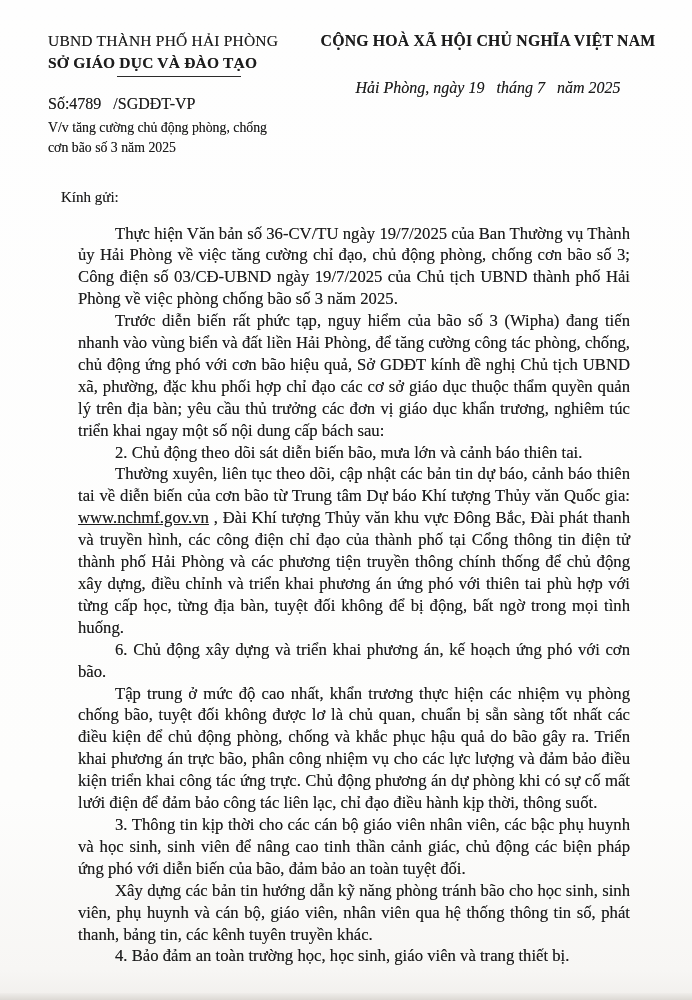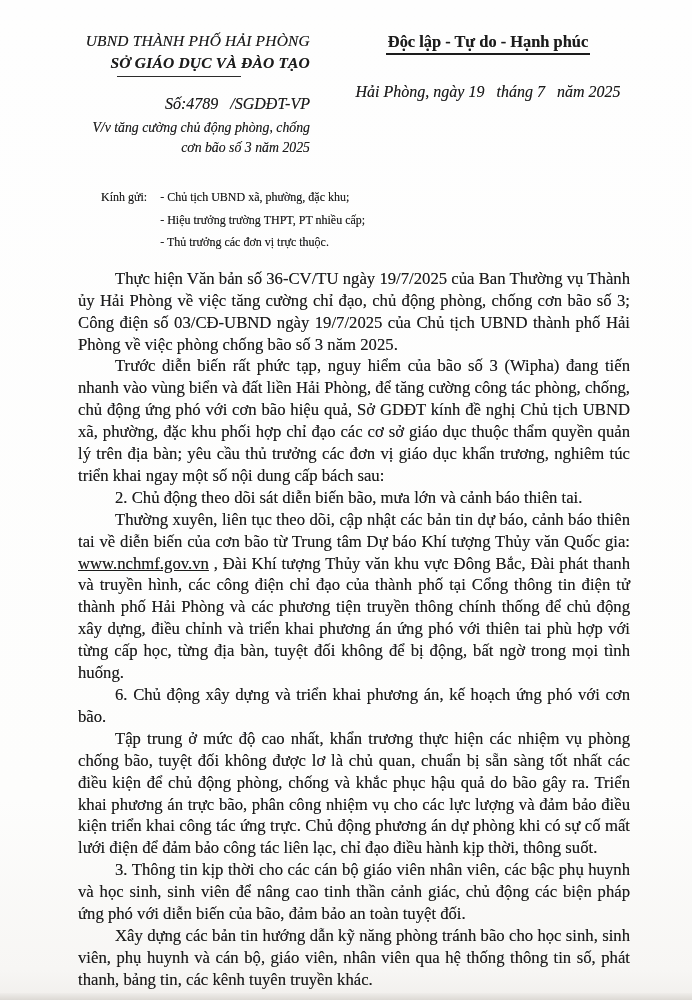--- a/index.html
+++ b/index.html
@@ -10,40 +10,40 @@
     margin: 0 auto;
     overflow: hidden;
     background: linear-gradient(180deg, #fefefe 0%, #fdfdfc 80%, #f7f6f4 97%, #f1efec 100%);
     font-family: "Liberation Serif", "DejaVu Serif", serif;
     color: #1c1c1c;
     text-shadow: 0 0 0.45px rgba(25,25,25,0.55);
   }
 
   
   .header { display: flex; padding: 30px 26px 0 48px; }
-  .h-left  { width: 262px; text-align: right; flex: none; font-style: italic; }
+  .h-left  { width: 262px; text-align: left; flex: none; }
   .h-right { flex: 1; text-align: center; }
 
   .org-parent { font-size: 15.5px; letter-spacing: 0.2px; line-height: 21px; }
   .org-dept   { font-size: 15.5px; font-weight: bold; letter-spacing: 0.2px; line-height: 21px; margin-top: 1px; }
   .org-underline { width: 124px; border-bottom: 1.6px solid #2b2b2b; margin: 3px auto 0; }
   .doc-number { font-size: 16px; margin-top: 17px; white-space: pre-wrap; line-height: 20px; }
   .doc-subject { font-size: 13.8px; margin-top: 4px; line-height: 20px; }
 
   .republic { font-size: 15.8px; font-weight: bold; letter-spacing: 0.2px; line-height: 21px; }
   .motto {
     display: inline-block;
     font-size: 16.4px; font-weight: bold;
     border-bottom: 2px solid #1c1c1c;
     padding: 0 2px 1px; margin-top: 2px; line-height: 20px;
   }
   .dateline { font-style: italic; font-size: 16px; margin-top: 28px; white-space: pre-wrap; }
 
   
-  .recipients { display: flex; margin: 28px 0 0 101px; font-size: 12px; }
+  .recipients { display: flex; margin: 28px 0 0 61px; font-size: 15px; }
   .recipients-label { flex: none; line-height: 22.5px; }
   .recipients-list { margin-left: 13px; }
   .recipient-item { line-height: 22.6px; }
 
   
   .body { margin: 14px 62px 0 78px; font-size: 16.7px; line-height: 21.9px; text-align: justify; }
   .body p { margin: 0; text-indent: 37px; }
   .link { text-decoration: underline; }
 
   
@@ -62,34 +62,27 @@
       <div class="org-parent">UBND THÀNH PHỐ HẢI PHÒNG</div>
       <div class="org-dept">SỞ GIÁO DỤC VÀ ĐÀO TẠO</div>
       <div class="org-underline"></div>
       <div class="doc-number">Số:4789   /SGDĐT-VP</div>
       <div class="doc-subject">
         <div>V/v tăng cường chủ động phòng, chống</div>
         <div>cơn bão số 3 năm 2025</div>
       </div>
     </div>
     <div class="h-right">
-      <div>
-        <span class="motto">Độc lập - Tự do - Hạnh phúc</span>
-      </div>
+      <div class="republic">CỘNG HOÀ XÃ HỘI CHỦ NGHĨA VIỆT NAM</div>
       <div class="dateline">Hải Phòng, ngày 19   tháng 7   năm 2025</div>
     </div>
   </div>
 
   <div class="recipients">
     <div class="recipients-label">Kính gửi:</div>
-    <div class="recipients-list">
-      <div class="recipient-item">- Chủ tịch UBND xã, phường, đặc khu;</div>
-      <div class="recipient-item">- Hiệu trưởng trường THPT, PT nhiều cấp;</div>
-      <div class="recipient-item">- Thủ trưởng các đơn vị trực thuộc.</div>
-    </div>
   </div>
 
   <div class="body">
     <p>Thực hiện Văn bản số 36-CV/TU ngày 19/7/2025 của Ban Thường vụ Thành ủy Hải Phòng về việc tăng cường chỉ đạo, chủ động phòng, chống cơn bão số 3; Công điện số 03/CĐ-UBND ngày 19/7/2025 của Chủ tịch UBND thành phố Hải Phòng về việc phòng chống bão số 3 năm 2025.</p>
     <p>Trước diễn biến rất phức tạp, nguy hiểm của bão số 3 (Wipha) đang tiến nhanh vào vùng biển và đất liền Hải Phòng, để tăng cường công tác phòng, chống, chủ động ứng phó với cơn bão hiệu quả, Sở GDĐT kính đề nghị Chủ tịch UBND xã, phường, đặc khu phối hợp chỉ đạo các cơ sở giáo dục thuộc thẩm quyền quản lý trên địa bàn; yêu cầu thủ trưởng các đơn vị giáo dục khẩn trương, nghiêm túc triển khai ngay một số nội dung cấp bách sau:</p>
     <p>2. Chủ động theo dõi sát diễn biến bão, mưa lớn và cảnh báo thiên tai.</p>
     <p><span>Thường xuyên, liên tục theo dõi, cập nhật các bản tin dự báo, cảnh báo thiên tai về diễn biến của cơn bão từ Trung tâm Dự báo Khí tượng Thủy văn Quốc gia: </span><span class="link">www.nchmf.gov.vn</span><span> , Đài Khí tượng Thủy văn khu vực Đông Bắc, Đài phát thanh và truyền hình, các công điện chỉ đạo của thành phố tại Cổng thông tin điện tử thành phố Hải Phòng và các phương tiện truyền thông chính thống để chủ động xây dựng, điều chỉnh và triển khai phương án ứng phó với thiên tai phù hợp với từng cấp học, từng địa bàn, tuyệt đối không để bị động, bất ngờ trong mọi tình huống.</span></p>
     <p>6. Chủ động xây dựng và triển khai phương án, kế hoạch ứng phó với cơn bão.</p>
     <p>Tập trung ở mức độ cao nhất, khẩn trương thực hiện các nhiệm vụ phòng chống bão, tuyệt đối không được lơ là chủ quan, chuẩn bị sẵn sàng tốt nhất các điều kiện để chủ động phòng, chống và khắc phục hậu quả do bão gây ra. Triển khai phương án trực bão, phân công nhiệm vụ cho các lực lượng và đảm bảo điều kiện triển khai công tác ứng trực. Chủ động phương án dự phòng khi có sự cố mất lưới điện để đảm bảo công tác liên lạc, chỉ đạo điều hành kịp thời, thông suốt.</p>
     <p>3. Thông tin kịp thời cho các cán bộ giáo viên nhân viên, các bậc phụ huynh và học sinh, sinh viên để nâng cao tinh thần cảnh giác, chủ động các biện pháp ứng phó với diễn biến của bão, đảm bảo an toàn tuyệt đối.</p>

